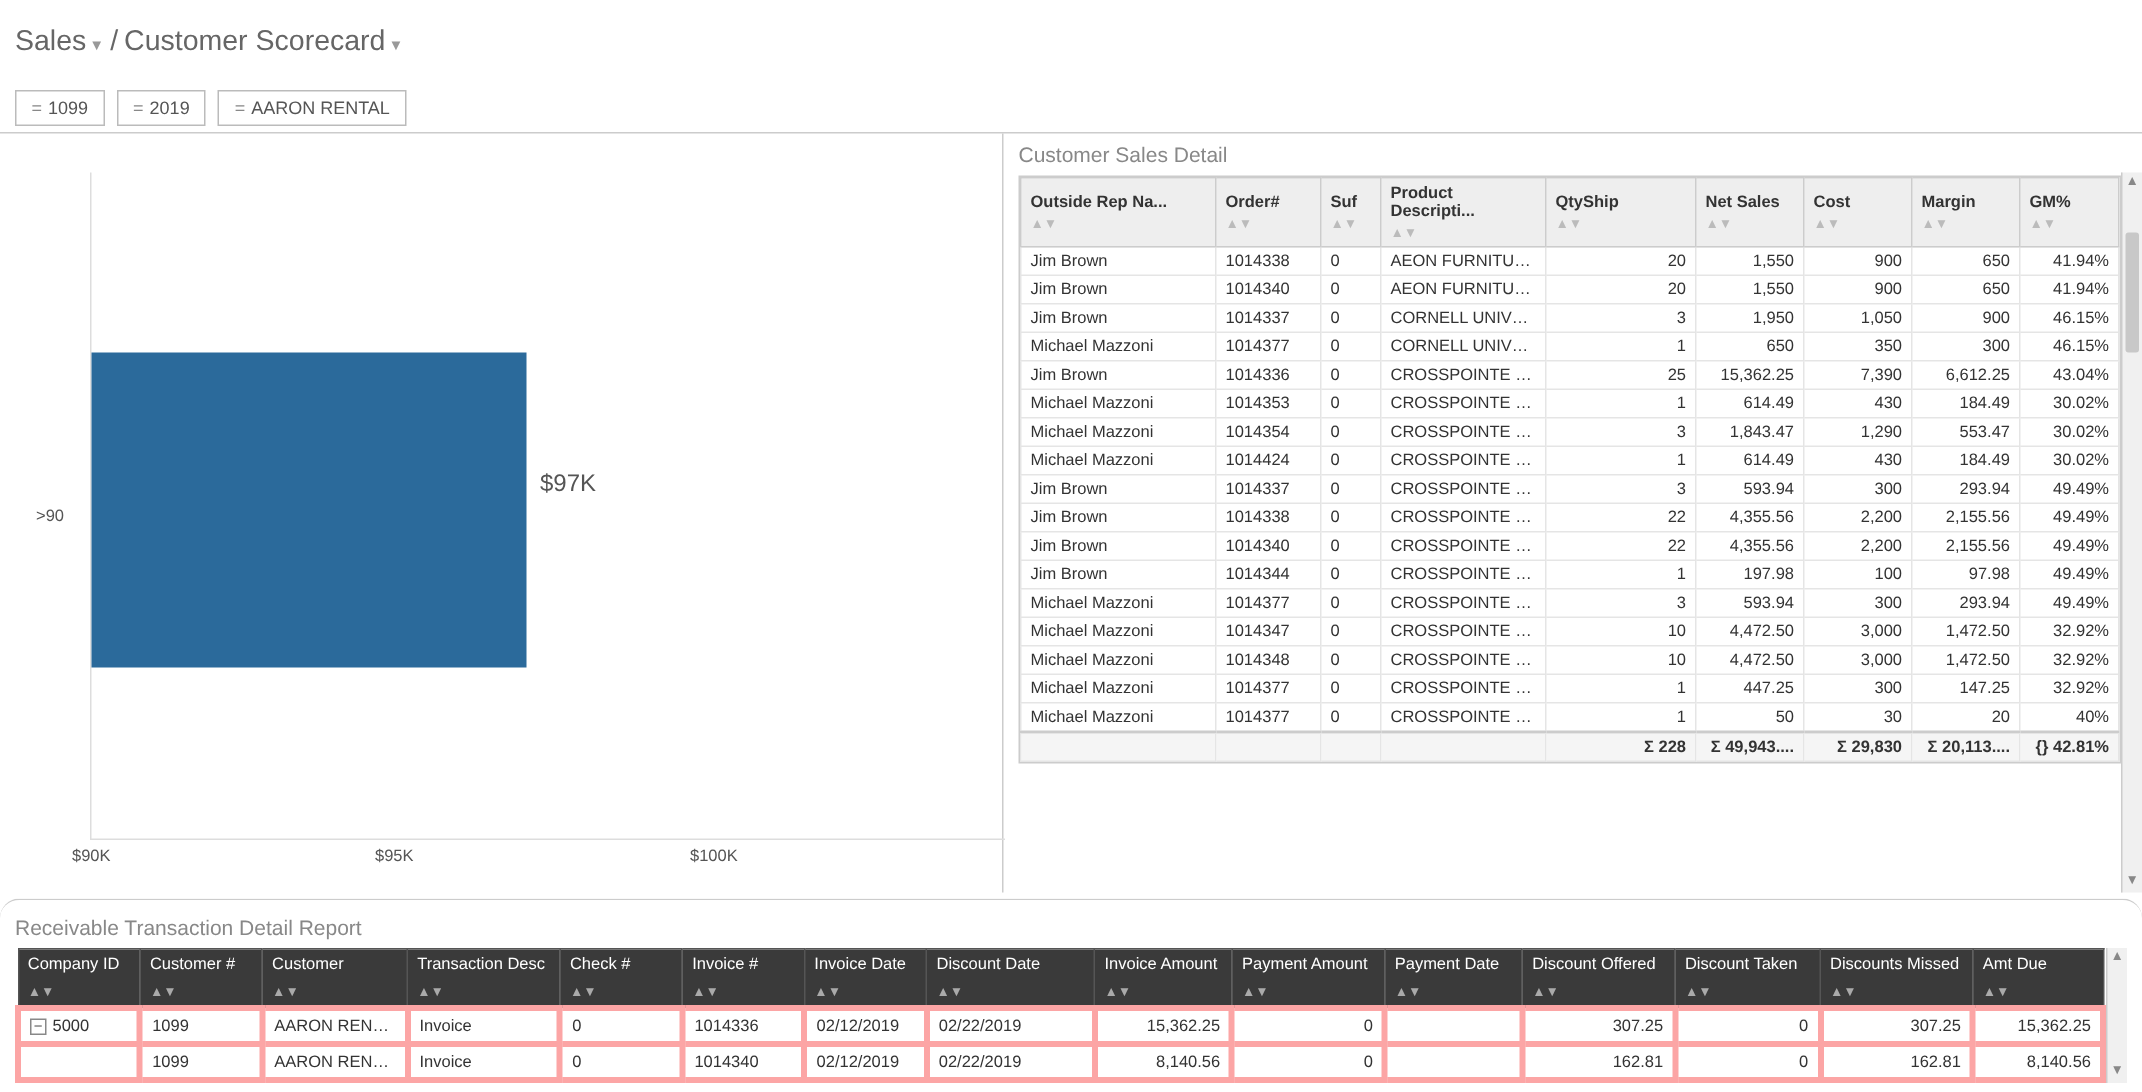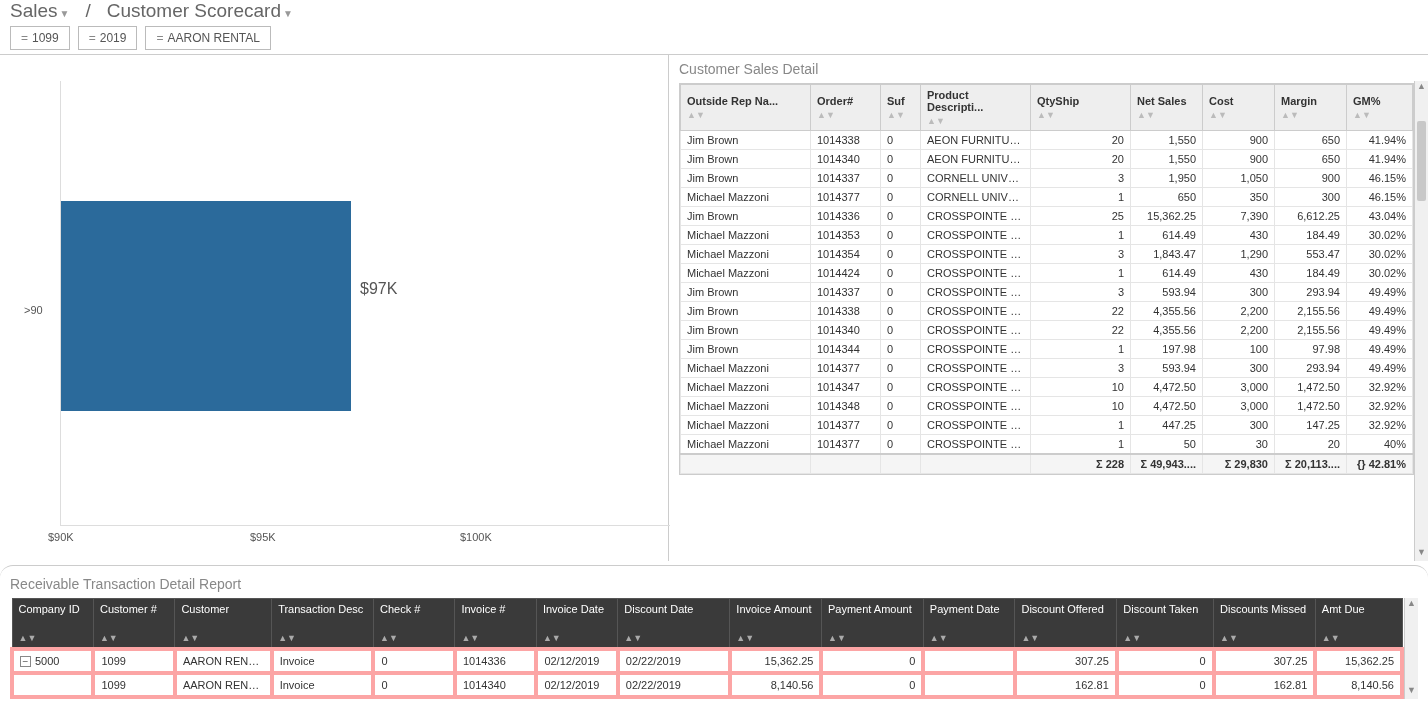--- a/index.html
+++ b/index.html
@@ -1,17 +1,17 @@
 <!DOCTYPE html>
 <html><head>
 <meta charset="utf-8">
 <style>
 * { box-sizing: border-box; margin: 0; padding: 0; }
 body { font-family: Arial, Helvetica, sans-serif; font-size: 12px; color: #333; background: #fff; width: 1428px; }
-.breadcrumb { padding: 0 10px; font-size: 19px; color: #666; display: flex; align-items: center; gap: 16px; }
+.breadcrumb { padding: 17px 10px; font-size: 19px; color: #666; display: flex; align-items: center; gap: 4px; }
 .breadcrumb span { cursor: pointer; }
 .crumb-caret { font-size: 10px; color: #999; margin-left: 2px; }
 .filter-bar { padding: 4px 10px; display: flex; gap: 8px; }
 .filter-btn { border: 1px solid #bbb; background: #fff; padding: 4px 10px; font-size: 12px; color: #555; cursor: pointer; display: flex; align-items: center; gap: 2px; }
 .filter-btn .eq { color: #888; margin-right: 2px; }
 .top-panels { display: flex; border-top: 1px solid #ccc; }
 .panel-left { width: 680px; border-right: 1px solid #ccc; padding: 6px 10px 10px 10px; }
 .panel-right { flex: 1; padding: 6px 0 0 10px; position: relative; }
 .panel-title { color: #888; font-size: 14px; margin-bottom: 6px; }
 .chart-area { position: relative; height: 490px; }
@@ -32,21 +32,21 @@
 .sales-table .num { text-align: right; }
 .sales-table tfoot td { background: #f5f5f5; font-weight: bold; border-top: 2px solid #ccc; }
 .scroll-fake { position: absolute; right: 0; top: 0; bottom: 0; width: 14px; background: #f0f0f0; border-left: 1px solid #ccc;}
 .scroll-thumb { position: absolute; left: 2px; right: 2px; top: 40px; height: 80px; background: #c8c8c8; border-radius: 2px; }
 .scroll-arrow { position:absolute; left:0; right:0; height:14px; text-align:center; font-size:9px; color:#888; }
 .scroll-arrow.up{ top:0;} .scroll-arrow.down{ bottom:0;}
 .bottom-panel { padding: 10px 10px 0 10px; border-top: 1px solid #ccc; margin-top: 4px; border-radius: 13px;}
 .recv-wrap { position: relative; }
 .recv-table { width: 100%; border-collapse: collapse; table-layout: fixed; font-size: 11px; }
 .recv-table th { background: #3a3a3a; color: #fff; border: 1px solid #555; text-align: left; padding: 4px 6px; font-weight: normal;}
-.recv-table th .th-inner{ display:flex; flex-direction:column; gap:19px;}
+.recv-table th .th-inner{ display:flex; flex-direction:column; gap:8px;}
 .recv-table th .sort-icon{ color:#aaa; }
 .recv-table td { border: 4px solid #fca5a5; padding: 4px 6px; white-space: nowrap; overflow: hidden; text-overflow: ellipsis;}
 .recv-table .num { text-align: right; }
 .collapse-box { display:inline-block; width:11px; height:11px; border:1px solid #888; text-align:center; line-height:9px; font-size:10px; margin-right:4px; color:#555; background:#fff;}
 col.c-rep{width:130px;} col.c-ord{width:70px;} col.c-suf{width:40px;} col.c-prod{width:110px;} col.c-qty{width:100px;} col.c-net{width:72px;} col.c-cost{width:72px;} col.c-mar{width:72px;} col.c-gm{width:66px;}
 col.r-comp{width:80px;} col.r-cust{width:80px;} col.r-cname{width:95px;} col.r-tdesc{width:100px;} col.r-check{width:80px;} col.r-inv{width:80px;} col.r-idate{width:80px;} col.r-ddate{width:110px;} col.r-iamt{width:90px;} col.r-pamt{width:100px;} col.r-pdate{width:90px;} col.r-doff{width:100px;} col.r-dtak{width:95px;} col.r-dmiss{width:100px;} col.r-due{width:85px;}
 </style>
 </head>
 <body>
 

